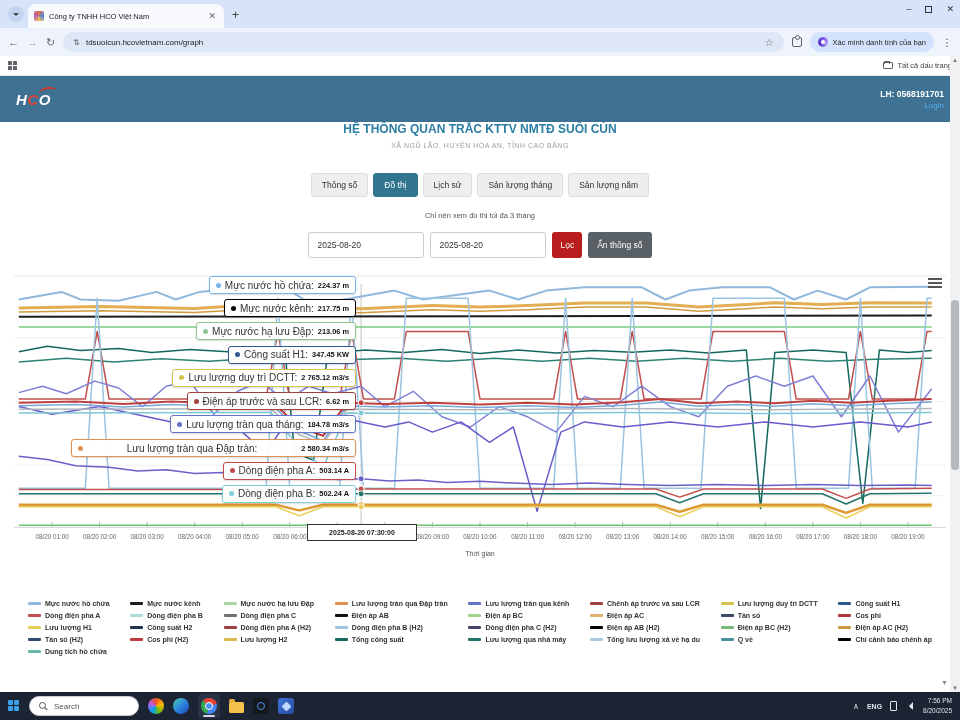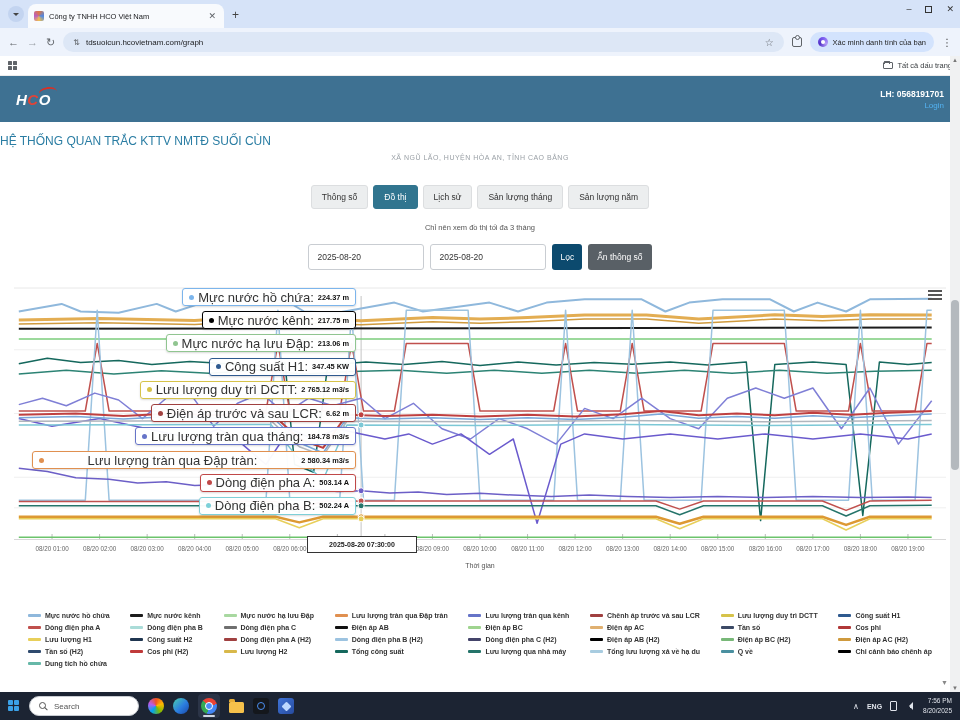--- a/index.html
+++ b/index.html
@@ -38,40 +38,40 @@
   .folder-sm::before{content:"";position:absolute;top:-2.5px;left:0;width:4px;height:2px;border:1px solid #5f6368;border-bottom:none;border-radius:1px 1px 0 0}
   #bm-right span{font-size:7.5px;color:#3c4043}
   
   #siteheader{height:46px;background:#3e7192;display:flex;align-items:center;padding:0 16px;position:relative}
   .hco{font-weight:bold;font-size:15px;color:#fff;letter-spacing:.5px;position:relative;font-style:italic}
   .hco .c{color:#e04438}
   .hco::after{content:"";position:absolute;right:-6px;top:-4px;width:18px;height:9px;border-top:2px solid #d93025;border-radius:50%;transform:rotate(-8deg)}
   #header-right{margin-left:auto;text-align:right}
   #contact{color:#fff;font-size:8.5px;font-weight:bold}
   #login{color:#53b2f2;font-size:8px;margin-top:2px;cursor:pointer}
-  #page-title{color:#2a7da3;font-weight:normal;font-size:12px;margin-top:12px}
+  #page-title{text-align:center;color:#2a7da3;font-weight:bold;font-size:12px;}
   #page-sub{text-align:center;color:#9aa0a6;font-size:7px;letter-spacing:.5px;margin-top:6px}
   #nav-tabs{display:flex;justify-content:center;gap:5px;margin-top:24px}
   .ntab{font-size:8.5px;color:#333;background:#eceeef;border:1px solid #dcdee0;border-radius:3px;padding:6px 10px;cursor:pointer}
   .ntab.active{background:#31758f;border-color:#31758f;color:#fff}
   #note{text-align:center;font-size:7.5px;color:#555;margin-top:14px}
   #filters{display:flex;justify-content:center;align-items:center;gap:6px;margin-top:12px}
   .datein{width:116px;height:26px;border:1px solid #c9cdd2;border-radius:3px;font-size:8.5px;color:#333;padding:0 8px}
-  #btn-loc{height:26px;background:#0c4a6e;color:#fff;border:none;border-radius:3px;font-size:8.5px;padding:0 8px;cursor:pointer}
+  #btn-loc{height:26px;background:#b91c1c;color:#fff;border:none;border-radius:3px;font-size:8.5px;padding:0 8px;cursor:pointer}
   #btn-hide{height:26px;background:#596066;color:#fff;border:none;border-radius:3px;font-size:8.5px;padding:0 9px;cursor:pointer}
   
   #chart-section{margin:16px 0 0 14px;width:932px;position:relative;height:292px}
   #plot{display:block}
   #chart-menu{position:absolute;top:2px;right:4px;width:14px;cursor:pointer}
   #chart-menu i{display:block;height:2px;background:#555;margin:2px 0}
   .tick-label{position:absolute;top:259px;width:56px;text-align:center;font-size:6.3px;color:#666;white-space:nowrap}
   #xlabel{position:absolute;top:276px;left:0;right:0;text-align:center;font-size:7px;color:#555}
   .ttbox{position:absolute;right:590px;height:18px;background:rgba(255,255,255,.96);border:1px solid #999;border-radius:3px;display:flex;align-items:center;gap:4px;padding:0 6px;white-space:nowrap;box-shadow:0 1px 2px rgba(0,0,0,.15)}
   .ttbox .dot{width:5px;height:5px;border-radius:50%;flex:0 0 auto}
-  .ttbox .lbl{font-size:13px;color:#333}
+  .ttbox .lbl{font-size:10px;color:#333}
   .ttbox .val{font-size:7.4px;color:#111;font-weight:bold}
   #axis-tip{position:absolute;top:250px;left:293px;width:110px;height:17px;background:#fff;border:1px solid #333;display:flex;align-items:center;justify-content:center;font-size:7px;font-weight:bold;color:#222}
   
   #legend{width:932px;margin:34px 0 0 14px;display:flex;justify-content:space-between;padding:0 14px}
   .lcol{display:flex;flex-direction:column;gap:5px}
   .litem{display:flex;align-items:center;gap:4px;cursor:pointer}
   .litem .dash{width:13px;height:2.5px;border-radius:1px;flex:0 0 auto}
   .litem span{font-size:7px;font-weight:600;color:#333;white-space:nowrap}
   #scroll-hint{position:absolute;right:12px;bottom:34px;font-size:7px;color:#888}
   

